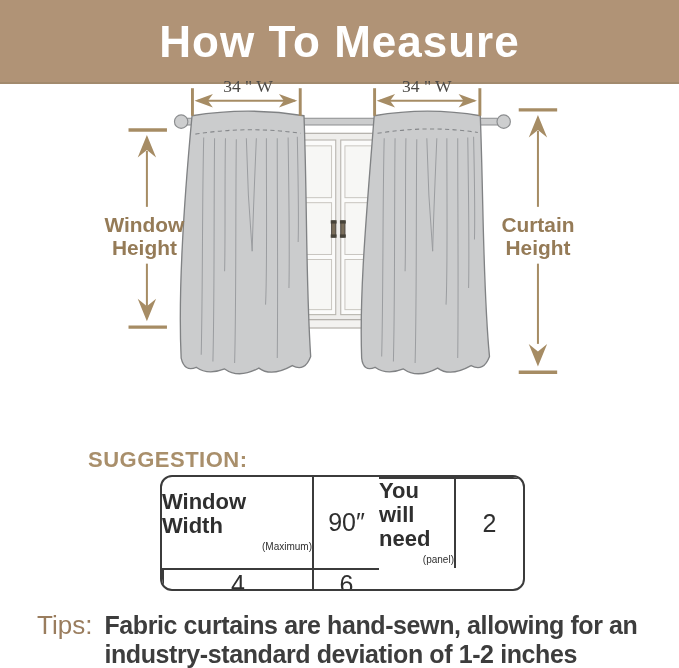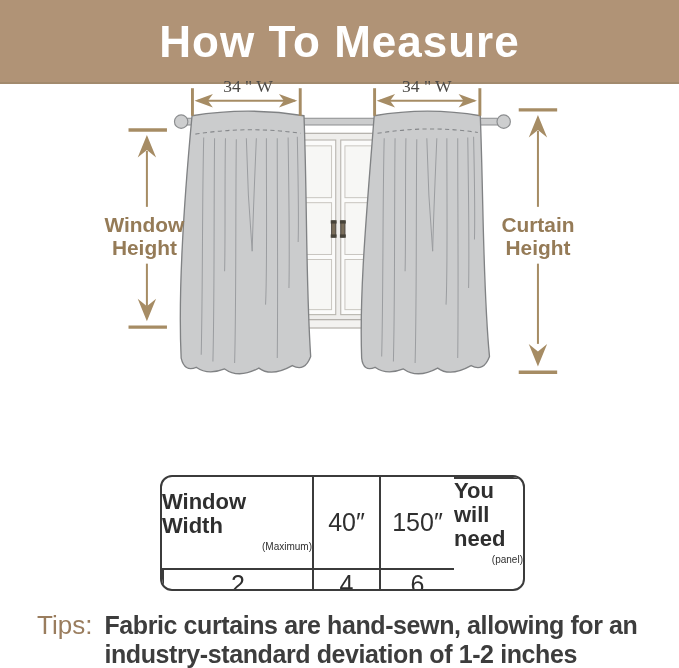--- a/index.html
+++ b/index.html
@@ -150,31 +150,29 @@
       <path d="M577,123 L566,150 L577,141 L588,150 Z" class="annot-fill"></path>
       <line x1="577" y1="142" x2="577" y2="233" class="annot" stroke-width="2.4"></line>
       <line x1="577" y1="301" x2="577" y2="397" class="annot" stroke-width="2.4"></line>
       <path d="M577,424 L566,397 L577,406 L588,397 Z" class="annot-fill"></path>
       <line x1="554" y1="431" x2="600" y2="431" class="annot" stroke-width="4"></line>
       <text x="577" y="263" text-anchor="middle" class="lbl">Curtain</text>
       <text x="577" y="291" text-anchor="middle" class="lbl">Height</text>
     </g>
   </svg>
 
+  <div class="suggestion-label">SUGGESTION:</div>
 
   <div class="s-table">
     <div class="s-cell c0 r0">
       <div class="s-title">Window Width</div>
       <div class="s-sub">(Maximum)</div>
     </div>
     <div class="s-cell r0">
-      <div class="s-val">40″</div>
-    </div>
-    <div class="s-cell r0">
-      <div class="s-val">150″</div>
+      <div class="s-val">90″</div>
     </div>
     <div class="s-cell c0">
       <div class="s-title">You will need</div>
       <div class="s-sub">(panel)</div>
     </div>
     <div class="s-cell">
       <div class="s-val">2</div>
     </div>
     <div class="s-cell">
       <div class="s-val">4</div>

